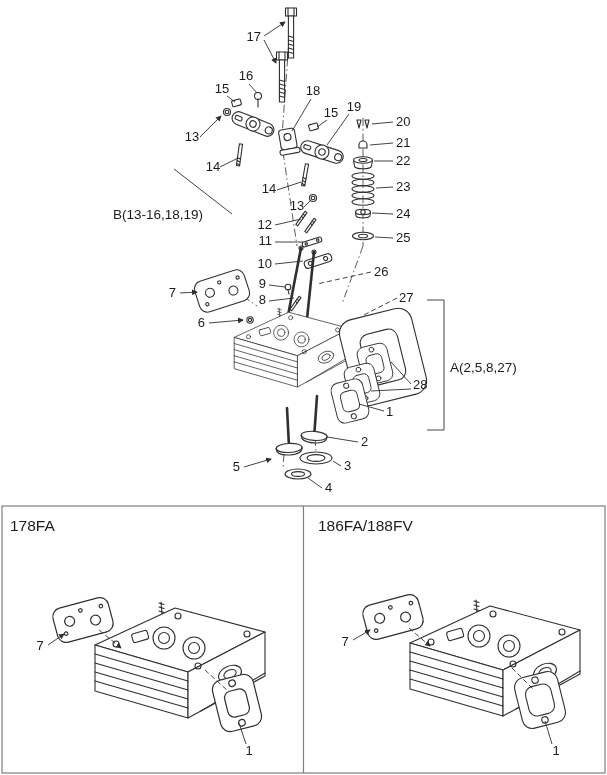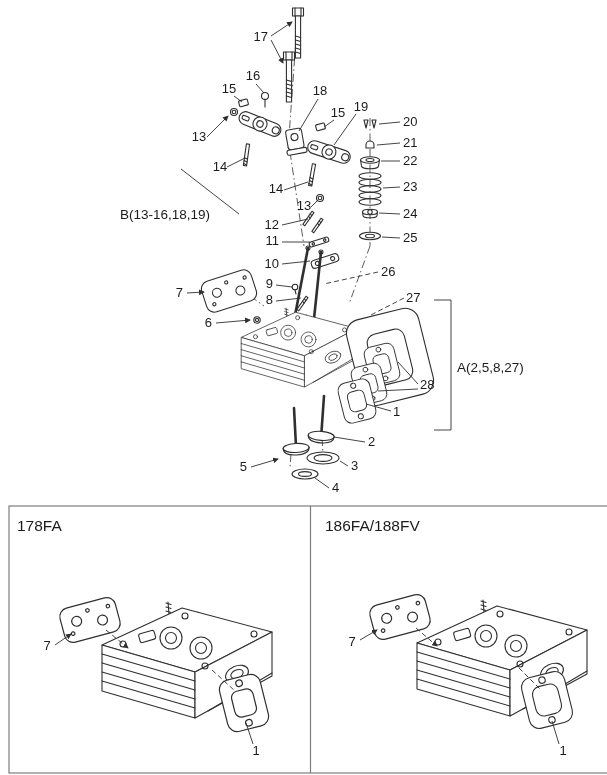--- a/index.html
+++ b/index.html
@@ -1,16 +1,16 @@
 <!DOCTYPE html>
 <html><head>
 <meta charset="utf-8">
 <style>
   html,body{margin:0;padding:0;background:#ffffff;}
-  .stage{width:501px;height:775px;position:relative;font-family:"Liberation Sans",sans-serif;margin-left:7px;}
+  .stage{width:501px;height:775px;position:relative;font-family:"Liberation Sans",sans-serif;}
   svg{display:block;}
   svg text{font-family:"Liberation Sans",sans-serif;}
   .ln{fill:none;stroke:#2f2f2f;stroke-width:1.1;stroke-linecap:round;stroke-linejoin:round;}
   .fw{fill:#ffffff;stroke:#2f2f2f;stroke-width:1.1;stroke-linejoin:round;}
   .stem{fill:none;stroke:#2f2f2f;stroke-width:2.6;stroke-linecap:round;}
   .leader{fill:none;stroke:#2f2f2f;stroke-width:0.9;}
   .dash{stroke-dasharray:5 3;}
   .dashdot{fill:none;stroke:#4a4a4a;stroke-width:0.9;stroke-dasharray:8 3 1.5 3;}
   .callout{font-size:13px;fill:#1c1c1c;}
   .grouplabel{font-size:13.5px;fill:#1c1c1c;}

